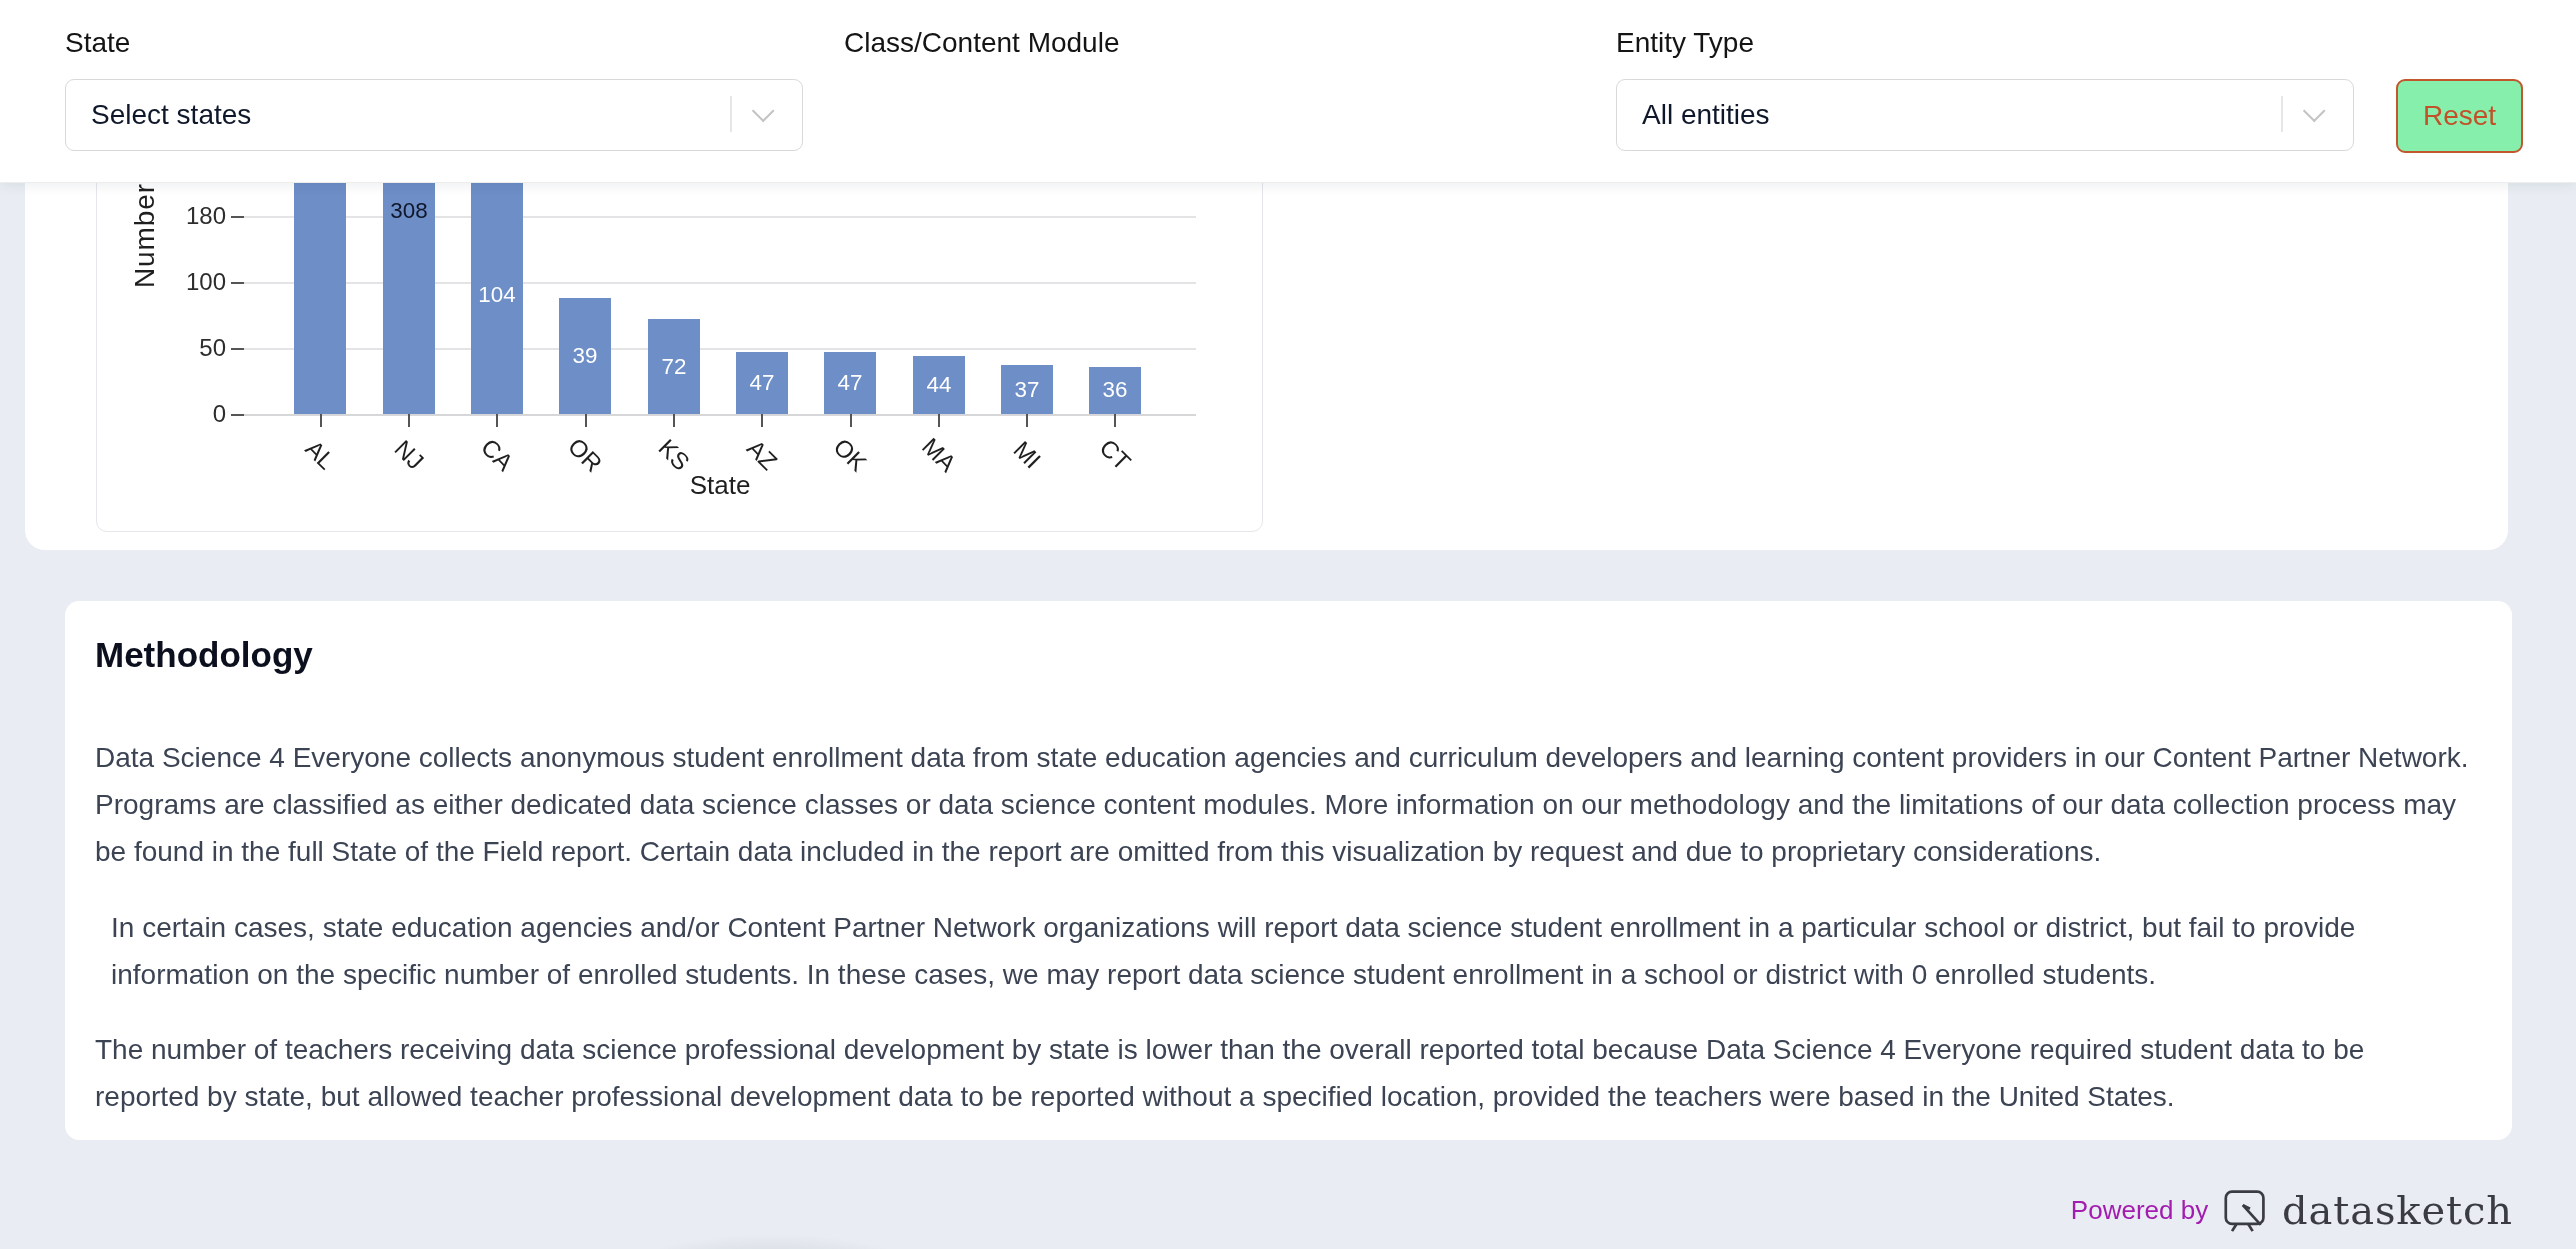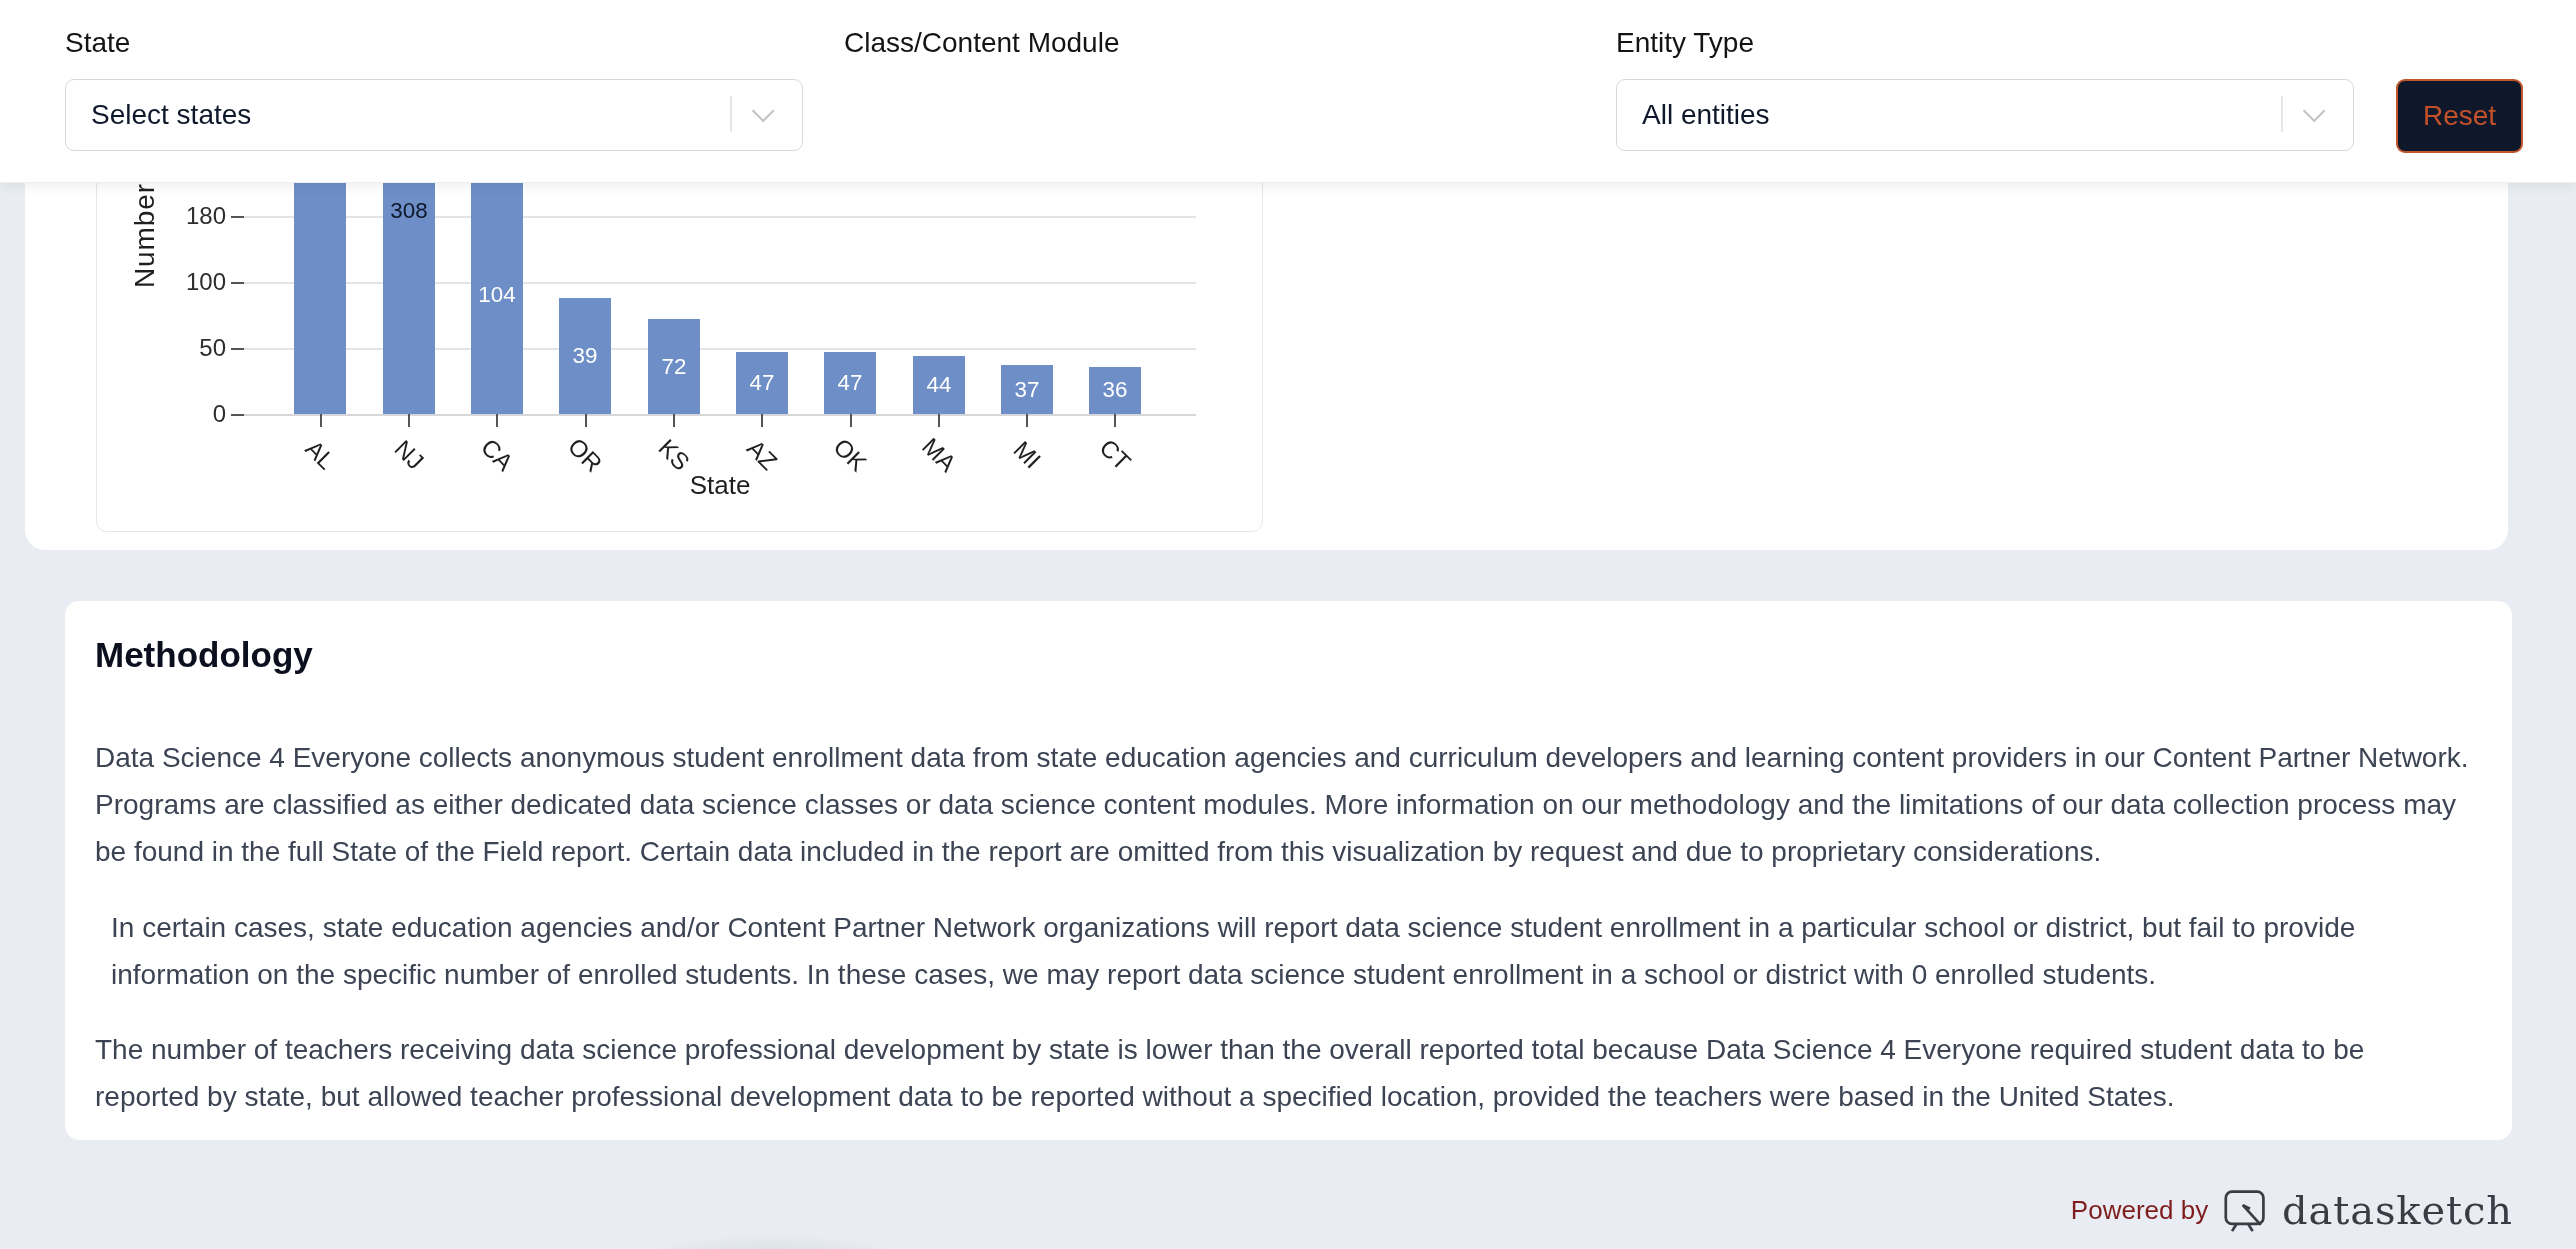--- a/index.html
+++ b/index.html
@@ -32,39 +32,39 @@
              border-bottom:1.8px solid #ededed;box-shadow:0 3.6px 10.8px rgba(20,30,50,.07);
              z-index:10;}
   .filter-label{position:absolute;top:27px;font-size:28px;color:#141414;font-weight:500;}
   .select{position:absolute;top:79px;width:738px;height:72px;background:#fff;
           border:1.8px solid #d9d9d9;border-radius:9px;box-sizing:border-box;cursor:pointer;}
   .select .value{position:absolute;left:25px;top:50%;transform:translateY(-50%);
                  font-size:28px;color:#0f172a;}
   .select .divider{position:absolute;right:70px;top:16px;width:1.8px;height:36px;background:#e6e6e6;}
   .select .chev{position:absolute;right:30.5px;top:23px;width:14.4px;height:14.4px;
                 border:solid #c3c3c3;border-width:0 2.7px 2.7px 0;transform:rotate(45deg);}
-  .reset-btn{position:absolute;left:2396px;top:79px;width:127px;height:74px;background:#0f172a;
+  .reset-btn{position:absolute;left:2396px;top:79px;width:127px;height:74px;background:#86efac;
              border:2.7px solid #c2572e;border-radius:9px;color:#c2512a;font-size:28px;
              font-weight:500;display:flex;align-items:center;justify-content:center;
              cursor:pointer;box-sizing:border-box;font-family:"Liberation Sans",sans-serif;}
 
   
   .methodology-card{position:absolute;left:65px;top:601px;width:2447px;height:539px;
                     background:#fff;border-radius:14.4px;box-sizing:border-box;}
   .methodology-card h2{position:absolute;left:30px;top:34px;margin:0;font-size:35px;
                        font-weight:700;color:#0c0f1d;}
   .methodology-card p{position:absolute;left:30px;right:41px;margin:0;font-size:28px;
                       line-height:47px;color:#3c4454;}
   .methodology-card p.p1{top:133px;}
   .methodology-card p.p2{top:303px;margin-left:16px;}
   .methodology-card p.p3{top:425px;}
 
   
   .footer{position:absolute;right:63px;top:1187px;display:flex;align-items:center;gap:14.4px;}
-  .powered{font-size:26px;color:#7f1d1d;font-weight:500;}
+  .powered{font-size:26px;color:#a21caf;font-weight:500;}
   .brand{font-family:"DejaVu Serif","Liberation Serif",serif;font-size:40px;color:#3b3b44;
          letter-spacing:0.9px;cursor:pointer;}
   .logo{display:block;}
 
   
   .blob-shadow{position:absolute;left:467px;top:1199px;width:610px;height:269px;
                border-radius:50%;
                background:radial-gradient(closest-side,rgba(45,52,70,.40),rgba(45,52,70,0) 74%);}
 </style>
 </head>

